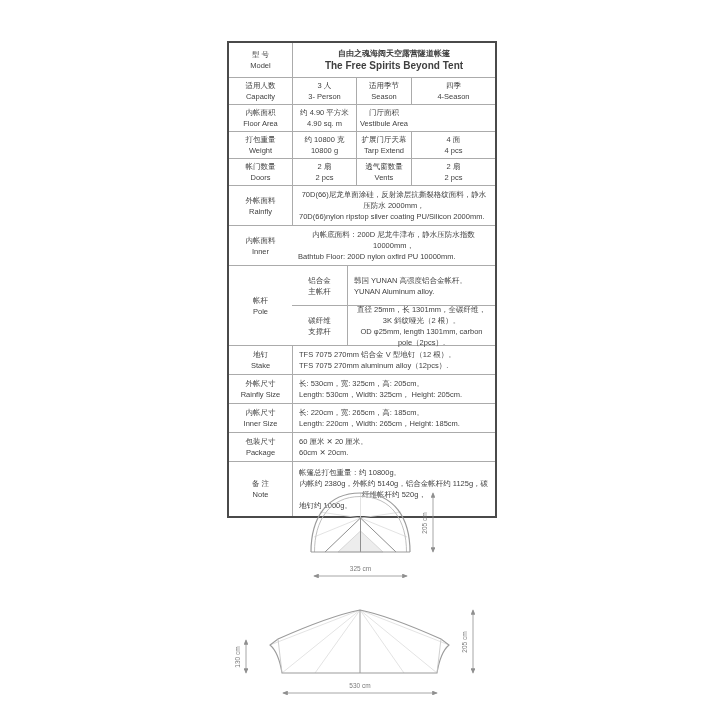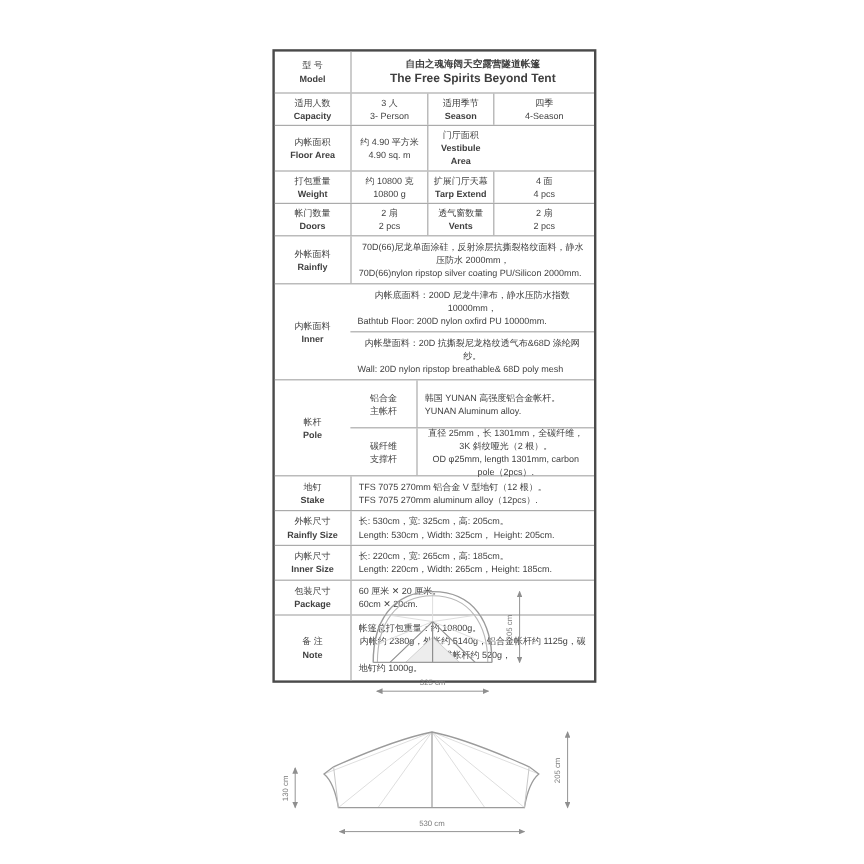--- a/index.html
+++ b/index.html
@@ -12,21 +12,21 @@
   .row:first-child{border-top:none;justify-content:center;}
   .c{border-left:1px solid #ababab;display:flex;flex-direction:column;justify-content:center;
      align-items:center;text-align:center;padding:2px 2px;box-sizing:border-box;}
   .c:first-child{border-left:none;}
   .w-label{width:63px;flex:none;}
   .w-v1{width:64px;flex:none;}
   .w-l2{width:55px;flex:none;}
   .w-v2{flex:1;}
   .content{flex:1;align-items:flex-start;text-align:center;padding:3px 6px;}
   .zh{font-size:7.5px;line-height:11px;}
-  .en{font-size:7.5px;font-weight:bold;line-height:11px;}
+  .en{font-size:7.5px;font-weight:normal;line-height:11px;}
   .line{font-size:7.5px;line-height:11px;display:block;}
   .h-model{min-height:34px;}
   .h-quad{min-height:26px;}
   .h-wide{min-height:26px;}
   .h-note{min-height:54px;}
   .subcol{flex:1;display:flex;flex-direction:column;}
   .subrow{display:flex;flex:1;border-top:1px solid #ababab;align-items:stretch;min-height:25px;}
   .subrow:first-child{border-top:none;}
   .sublabel{width:55px;flex:none;text-align:center;}
   .model-zh{font-size:8px;font-weight:bold;line-height:12px;}
@@ -141,26 +141,20 @@
         <span class="zh">内帐面料</span>
         <span class="en">Inner</span>
       </div>
       <div class="subcol">
         <div class="subrow">
           <div class="c content">
             <span class="line">内帐底面料：200D 尼龙牛津布，静水压防水指数 10000mm，</span>
             <span class="line">Bathtub Floor:  200D nylon oxfird PU 10000mm.</span>
           </div>
         </div>
-        <div class="subrow">
-          <div class="c content">
-            <span class="line">内帐壁面料：20D 抗撕裂尼龙格纹透气布&amp;68D 涤纶网纱。</span>
-            <span class="line">Wall:  20D nylon ripstop breathable&amp; 68D poly mesh</span>
-          </div>
-        </div>
       </div>
     </div>
 
     <div class="row">
       <div class="c w-label">
         <span class="zh">帐杆</span>
         <span class="en">Pole</span>
       </div>
       <div class="subcol">
         <div class="subrow">

